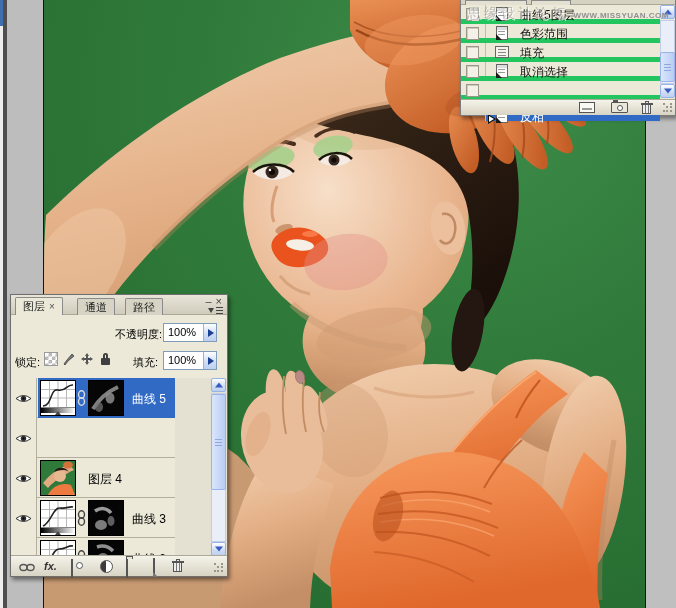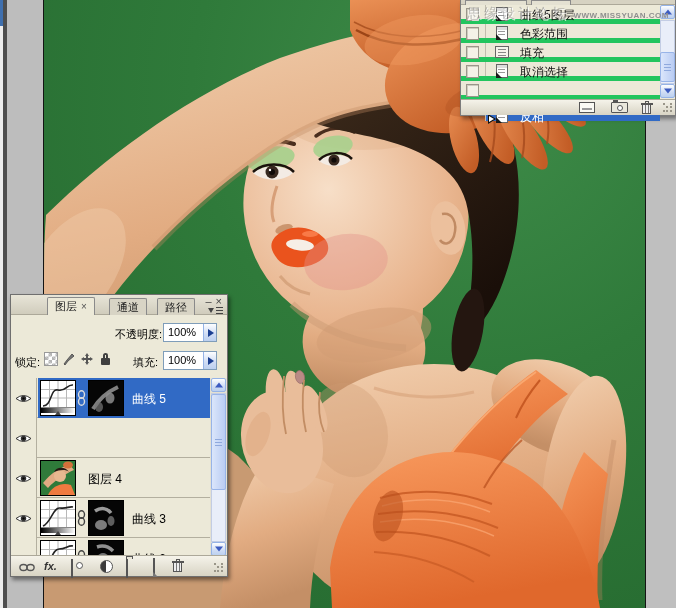--- a/index.html
+++ b/index.html
@@ -83,21 +83,21 @@
   .wm-cjk{font-size:14px;font-weight:normal;letter-spacing:3px;color:rgba(140,140,140,.55);
     text-shadow:1px 1px 0 rgba(255,255,255,.8);}
   .wm-url{font-size:8px;font-weight:bold;color:#8f8f8f;letter-spacing:.5px;}
 
   
   .lay{position:absolute;left:10px;top:294px;width:218px;height:283px;background:#ece9d8;
     border:1px solid #6f6f6f;box-shadow:2px 3px 4px rgba(0,0,0,.45);}
   .l-tabbar{position:absolute;left:0;top:0;width:100%;height:20px;
     background:linear-gradient(180deg,#e8e5d8,#d0ccbc);border-bottom:1px solid #aca899;}
   .l-tab{position:absolute;top:3px;height:17px;padding:0 7px;font-size:11px;line-height:17px;color:#222;
-    background:#d8d4c5;border:1px solid #8a8a8a;border-bottom:none;border-radius:2px 2px 0 0;margin-left:32px;}
+    background:#d8d4c5;border:1px solid #8a8a8a;border-bottom:none;border-radius:2px 2px 0 0;}
   .l-tab.active{background:#ece9d8;height:18px;top:2px;z-index:2;}
   .l-tab .tclose{margin-left:4px;color:#555;font-size:10px;}
   .winctl{position:absolute;top:0;right:3px;font-size:11px;color:#444;}
   .winctl span{padding:0 2px;cursor:pointer;}
   .pmenu{position:absolute;right:3px;top:11px;width:16px;height:9px;cursor:pointer;}
   .pmenu i{position:absolute;left:0;top:2px;width:0;height:0;border:3px solid transparent;border-top:5px solid #444;}
   .pmenu b{position:absolute;right:1px;top:1px;width:7px;height:1px;background:#444;box-shadow:0 3px 0 #444,0 6px 0 #444;}
 
   .l-toolrow{position:absolute;left:0;width:100%;font-size:11px;color:#000;}
   .l-label{position:absolute;font-size:11px;color:#000;}
@@ -107,21 +107,21 @@
     background:linear-gradient(180deg,#fdfeff,#cfdcf4 60%,#bcd0ef);}
 
   .lockico{position:absolute;top:1px;width:14px;height:14px;}
   .lk-checker{background-image:linear-gradient(45deg,#b5b5b5 25%,transparent 25%,transparent 75%,#b5b5b5 75%),
     linear-gradient(45deg,#b5b5b5 25%,#fff 25%,#fff 75%,#b5b5b5 75%);
     background-size:7px 7px;background-position:0 0,3.5px 3.5px;border:1px solid #9a9a9a;}
   .lk-lock i{position:absolute;left:2px;top:6px;width:9px;height:7px;background:#3f3f3f;border-radius:1px;}
   .lk-lock b{position:absolute;left:4px;top:1px;width:5px;height:6px;border:2px solid #3f3f3f;border-bottom:none;border-radius:4px 4px 0 0;}
 
   .l-list{position:absolute;left:0;top:83px;width:216px;height:179px;background:#e4e1d2;overflow:hidden;}
-  .l-row{position:absolute;left:0;width:199px;height:40px;background:#ece9d8;border-bottom:1px solid #b3af9f;}
+  .l-row{position:absolute;left:0;width:164px;height:40px;background:#ece9d8;border-bottom:1px solid #b3af9f;}
   .eyecell{position:absolute;left:0;top:0;width:26px;height:40px;border-right:1px solid #b3af9f;background:#ece9d8;
     display:flex;align-items:center;justify-content:center;cursor:pointer;}
   .rowcnt{position:absolute;left:27px;top:0;right:0;height:40px;}
   .l-row.sel .rowcnt{background:#316ac5;}
   .thumb{position:absolute;top:2px;width:36px;height:36px;border:1px solid #000;background:#fff;}
   .lname{position:absolute;top:13px;font-size:12px;color:#000;white-space:nowrap;}
   .l-row.sel .lname{color:#fff;}
   .linkico{position:absolute;left:39px;top:12px;}
   .l-bottom{position:absolute;left:0;bottom:0;width:216px;height:21px;border-top:1px solid #aca899;
     background:linear-gradient(180deg,#f5f3ea,#d8d4c4);}

